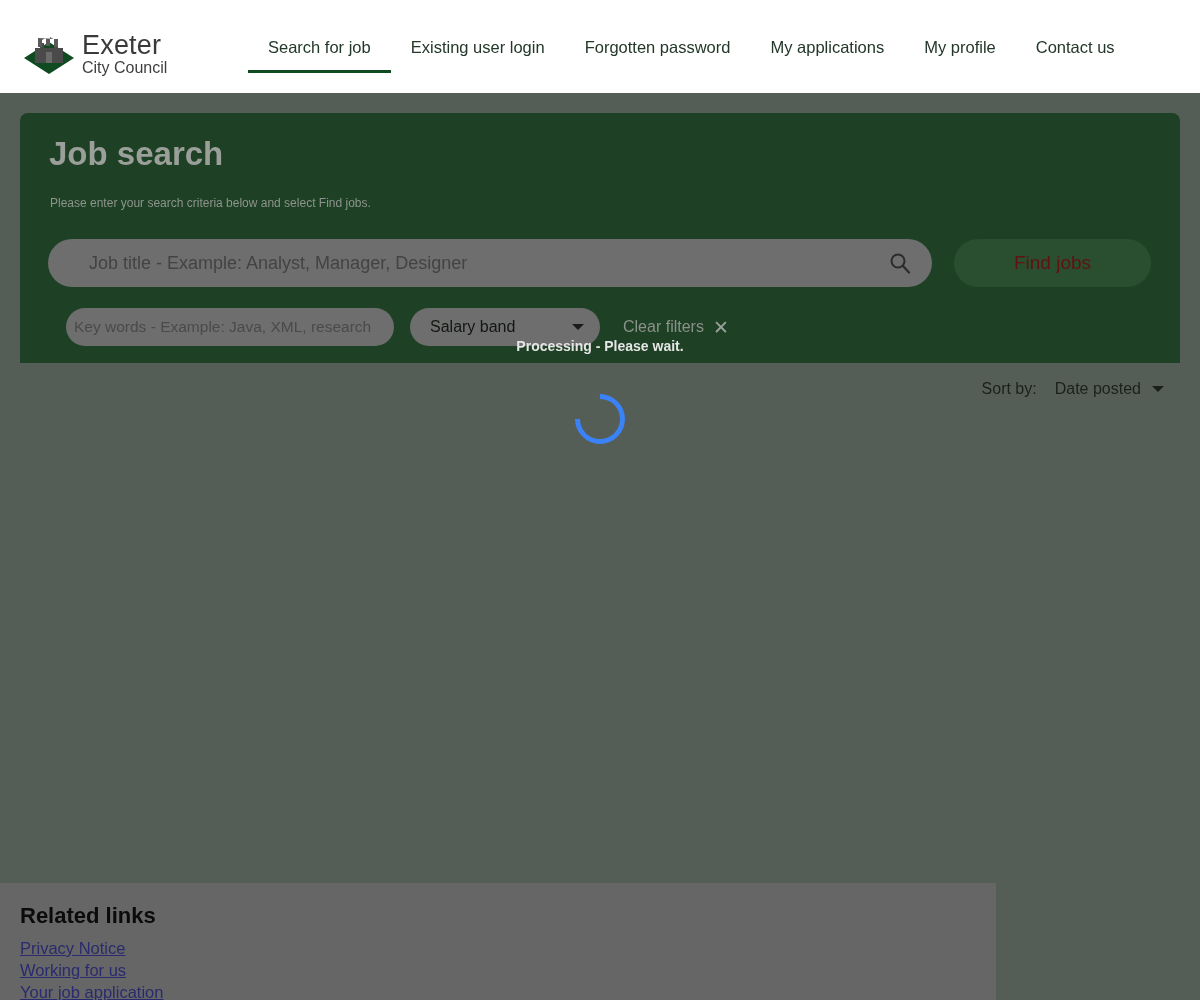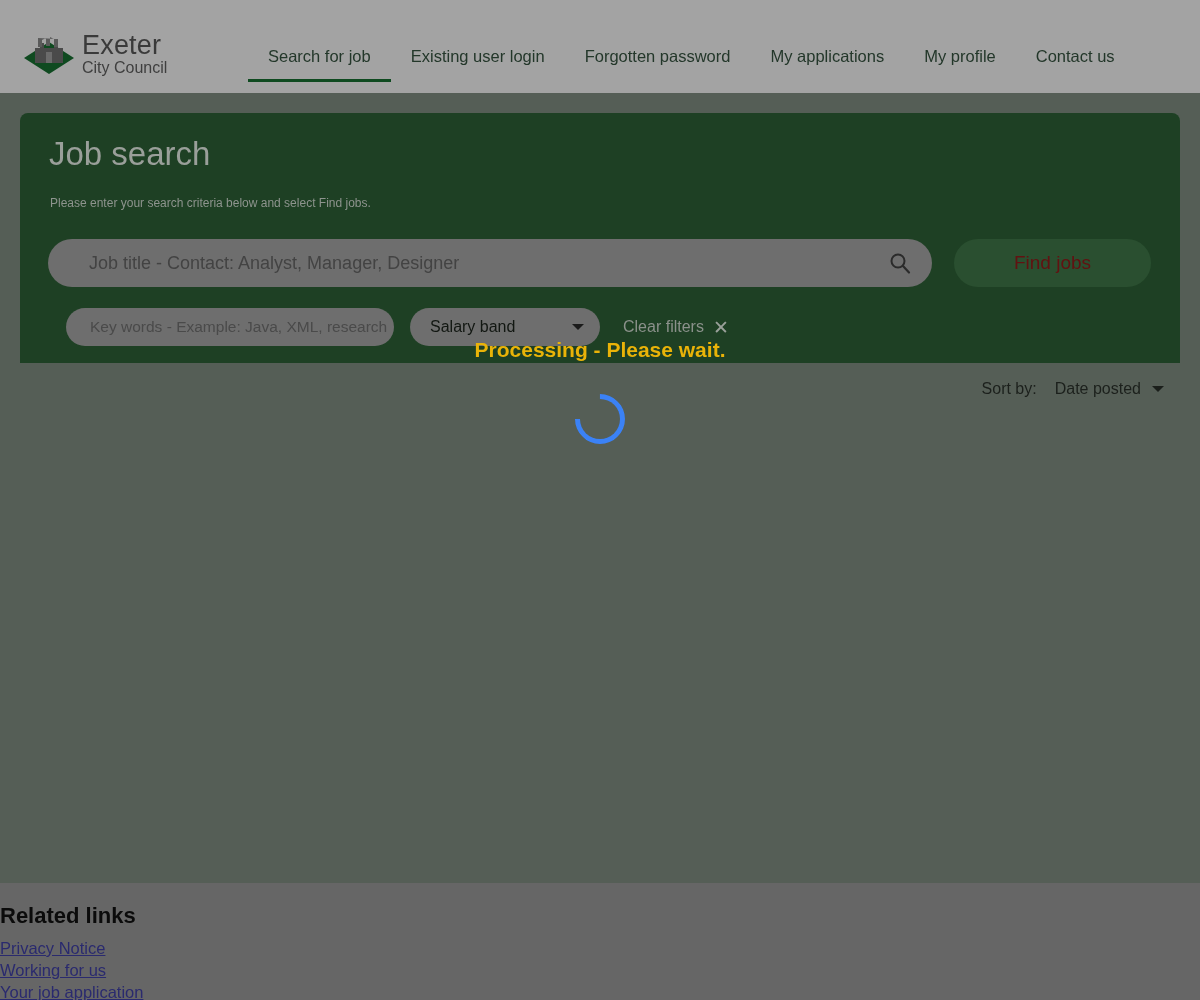--- a/index.html
+++ b/index.html
@@ -15,21 +15,21 @@
     background: #555e56;
     position: relative;
   }
 
   
   .header {
     position: absolute;
     top: 0; left: 0;
     width: 1200px;
     height: 93px;
-    background: #a3a3a3;
+    background: #ffffff;
     display: flex;
     align-items: center;
   }
 
   .logo {
     position: absolute;
     left: 20px;
     top: 30px;
     display: flex;
     align-items: flex-end;
@@ -54,21 +54,21 @@
   .logo-sub {
     font-size: 16px;
     color: #3f3f3f;
     display: block;
     margin-top: 1px;
   }
 
   .nav {
     position: absolute;
     left: 248px;
-    top: 10px;
+    top: 1px;
     height: 93px;
     display: flex;
     align-items: center;
     gap: 0;
   }
   .nav-item {
     font-size: 16.5px;
     color: #23372a;
     padding: 0 20px;
     height: 93px;
@@ -96,21 +96,21 @@
     height: 250px;
     background: #1e4024;
     border-radius: 8px 8px 0 0;
   }
   .panel-title {
     position: absolute;
     left: 29px;
     top: 22px;
     font-size: 33px;
     color: #9a9f9a;
-    font-weight: normal;
+    font-weight: bold;
   }
   .panel-sub {
     position: absolute;
     left: 30px;
     top: 83px;
     font-size: 12px;
     color: #8e948e;
   }
 
   .search-row {
@@ -167,21 +167,21 @@
   .kw-box {
     width: 328px;
     height: 38px;
     background: #6e6e6e;
     border-radius: 19px;
     display: flex;
     align-items: center;
     cursor: text;
   }
   .kw-placeholder {
-    padding-left: 24px;
+    padding-left: 8px;
     font-size: 15.5px;
     color: #4a4a4a;
     white-space: nowrap;
   }
   .dropdown {
     margin-left: 16px;
     height: 38px;
     background: #6e6e6e;
     border-radius: 19px;
     display: flex;
@@ -222,23 +222,23 @@
     line-height: 1;
   }
 
   
   .processing-text {
     position: absolute;
     top: 338px;
     left: 0;
     width: 1200px;
     text-align: center;
-    font-size: 21px;
+    font-size: 14px;
     font-weight: bold;
-    color: #eab308;
+    color: #e5e5e5;
     z-index: 20;
   }
   .spinner {
     position: absolute;
     top: 394px;
     left: 575px;
     width: 50px;
     height: 50px;
     border-radius: 50%;
     border: 5px solid transparent;
@@ -273,24 +273,24 @@
     border-right: 6px solid transparent;
     border-top: 6px solid #1b1f1b;
     margin-left: 11px;
   }
 
   
   .footer {
     position: absolute;
     left: 0;
     top: 883px;
-    width: 1200px;
+    width: 996px;
     height: 117px;
     background: #666666;
-    padding: 20px 16px 0 0;
+    padding: 20px 16px 0 20px;
   }
   .footer-title {
     font-size: 22px;
     font-weight: bold;
     color: #0b0b0b;
     margin-bottom: 8px;
   }
   .footer-link {
     display: block;
     font-size: 16.5px;
@@ -344,21 +344,21 @@
   </nav>
 </div>
 
 <div class="panel">
 
   <h1 class="panel-title">Job search</h1>
   <div class="panel-sub">Please enter your search criteria below and select Find jobs.</div>
 
   <div class="search-row">
     <div class="search-box">
-      <span class="search-placeholder">Job title - Contact:  Analyst, Manager, Designer</span>
+      <span class="search-placeholder">Job title - Example:  Analyst, Manager, Designer</span>
       <span class="search-icon">
         <svg width="24" height="24" viewBox="0 0 24 24" xmlns="http://www.w3.org/2000/svg">
           <circle cx="10" cy="10" r="6.5" fill="none" stroke="#2b2b2b" stroke-width="2"></circle>
           <line x1="15" y1="15" x2="21" y2="21.5" stroke="#2b2b2b" stroke-width="2.2" stroke-linecap="round"></line>
         </svg>
       </span>
     </div>
     <button class="find-btn">Find jobs</button>
   </div>
 

